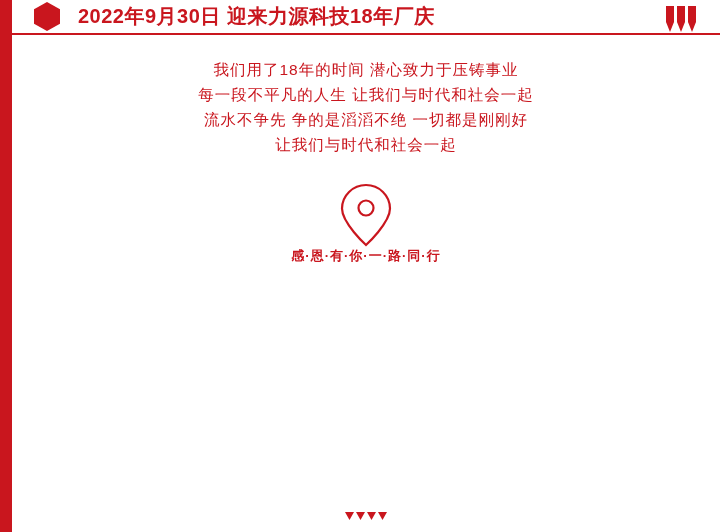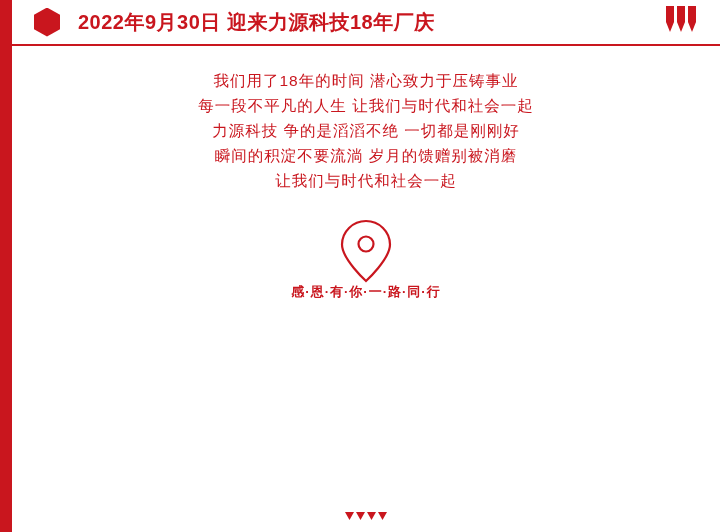--- a/index.html
+++ b/index.html
@@ -31,21 +31,21 @@
     position: absolute;
     left: 12px;
     top: 0;
     width: 708px;
     height: 532px;
   }
 
   
   .header {
     position: relative;
-    height: 46px;
+    height: 35px;
     padding-left: 22px;
     display: flex;
     align-items: center;
     border-bottom: 2px solid #c9161e;
   }
   .hex {
     width: 26px;
     height: 29px;
     background: #c9161e;
     -webkit-clip-path: polygon(50% 0%, 100% 25%, 100% 75%, 50% 100%, 0% 75%, 0% 25%);
@@ -152,22 +152,21 @@
     <div class="header-deco">
       <span></span>
         <span></span>
         <span></span>
     </div>
   </div>
 
   <div class="poem">
     <div class="poem-line">我们用了18年的时间  潜心致力于压铸事业</div>
     <div class="poem-line">每一段不平凡的人生  让我们与时代和社会一起</div>
-    <div class="poem-line">力源科技  争的是滔滔不绝  一切都是刚刚好</div>
-    <div class="poem-line">瞬间的积淀不要流淌  岁月的馈赠别被消磨</div>
+    <div class="poem-line">流水不争先  争的是滔滔不绝  一切都是刚刚好</div>
     <div class="poem-line">让我们与时代和社会一起</div>
   </div>
 
   <div class="pin-wrap">
     <svg class="pin" viewBox="0 0 56 64">
       <path d="M28 2 C14.8 2 4 12.6 4 25.6 C4 40 28 62 28 62 C28 62 52 40 52 25.6 C52 12.6 41.2 2 28 2 Z" fill="none" stroke="#c9161e" stroke-width="2.2"></path>
       <circle cx="28" cy="25" r="7.5" fill="none" stroke="#c9161e" stroke-width="2.2"></circle>
     </svg>
   </div>
 

